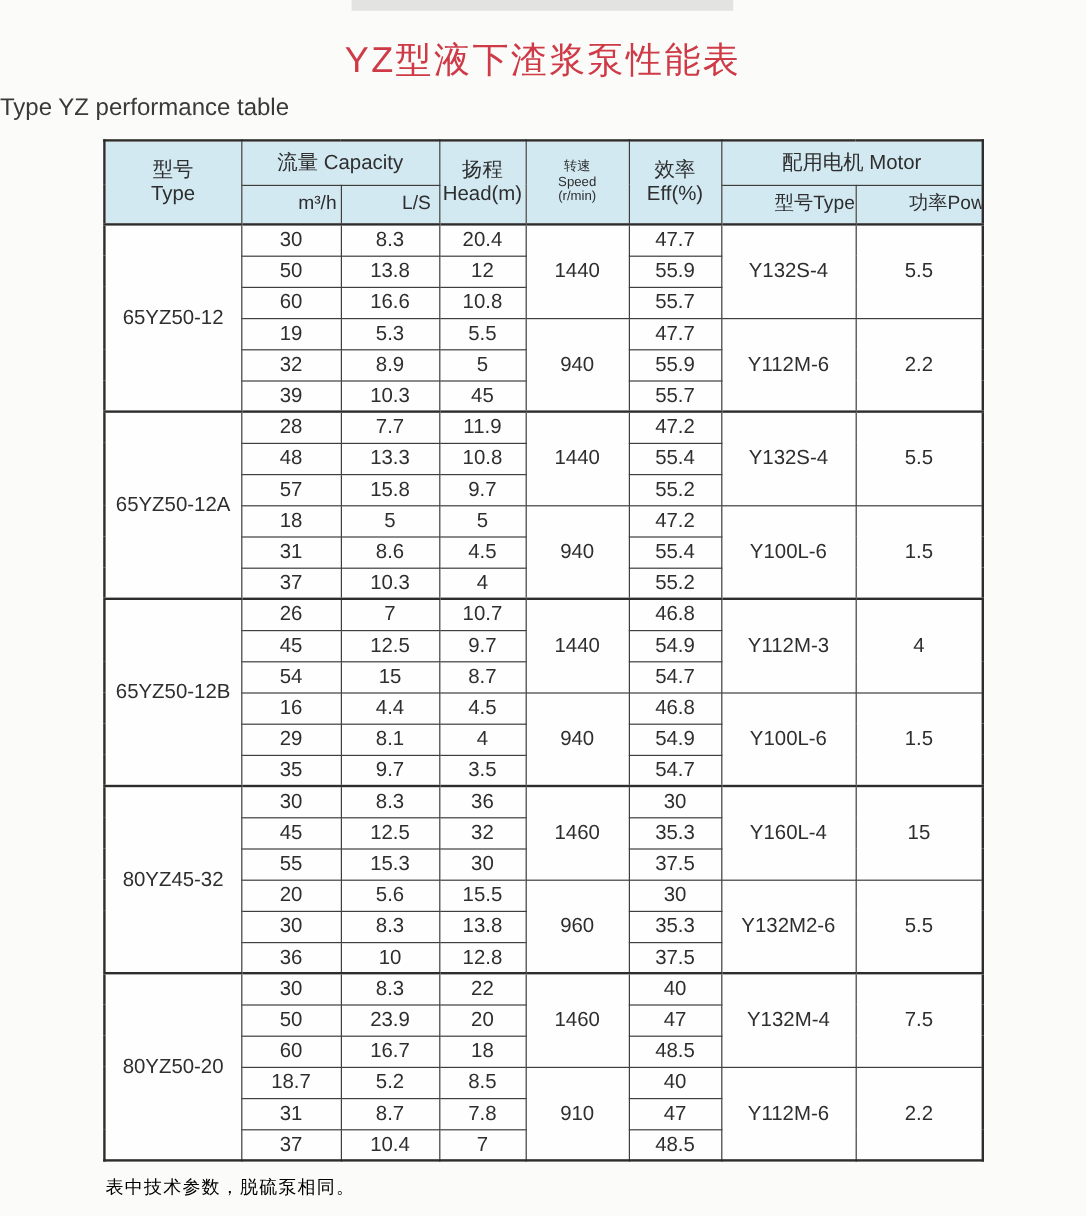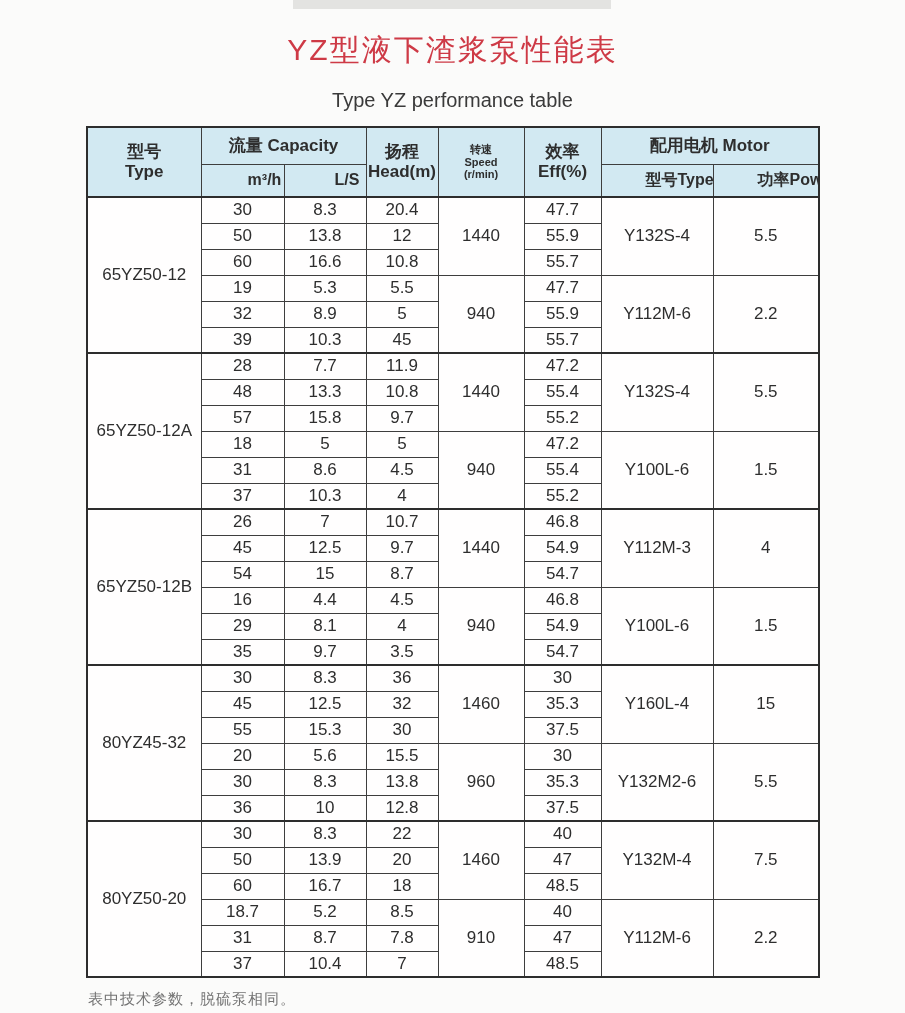--- a/index.html
+++ b/index.html
@@ -26,24 +26,23 @@
   }
   .page-title {
     text-align: center;
     color: #ce3a46;
     font-size: 30px;
     font-weight: normal;
     letter-spacing: 2px;
     margin: 30px 0 4px 0;
   }
   .page-subtitle {
-    text-align: center;
     color: #3a3a3a;
     font-size: 20px;
-    margin: 18px 0 14px 0;
+    margin: 8px 0 14px 0;
   }
   table.perf {
     border-collapse: collapse;
     table-layout: fixed;
     margin-left: 86px;
     width: 732px;
     border: 2px solid #2d2d2d;
     background: #fffefe;
   }
   table.perf th,
@@ -52,34 +51,34 @@
     text-align: center;
     vertical-align: middle;
     padding: 0;
     font-size: 17px;
     color: #2e2e2e;
     overflow: hidden;
     white-space: nowrap;
   }
   table.perf thead th {
     background: #d2e9f2;
-    font-weight: bold;
+    font-weight: normal;
     line-height: 1.18;
   }
   table.perf thead tr.h1 { height: 37px; }
   table.perf thead tr.h2 { height: 33px; }
   table.perf thead th.speed-h { font-size: 11px; }
   table.perf thead th.sub-h { font-size: 16px; padding-left: 44px; }
   table.perf tbody tr { height: 26px; background: #fffefe; }
   table.perf tbody tr.block-start td { border-top: 2px solid #2d2d2d; }
   td.model-cell { font-size: 17px; }
   .footnote {
     margin: 12px 0 16px 88px;
     font-size: 15px;
-    color: #737373;
+    color: #000000;
     letter-spacing: 1px;
   }
 </style>
 </head>
 <body>
 
 <div class="top-strip"></div>
 
 <h1 class="page-title">YZ型液下渣浆泵性能表</h1>
 <div class="page-subtitle">Type YZ performance table</div>
@@ -302,21 +301,21 @@
         <td>30</td>
         <td>8.3</td>
         <td>22</td>
         <td rowspan="3">1460</td>
         <td>40</td>
         <td rowspan="3">Y132M-4</td>
         <td rowspan="3">7.5</td>
       </tr>
       <tr>
         <td>50</td>
-        <td>13.9</td>
+        <td>23.9</td>
         <td>20</td>
         <td>47</td>
       </tr>
       <tr>
         <td>60</td>
         <td>16.7</td>
         <td>18</td>
         <td>48.5</td>
       </tr>
       <tr>

